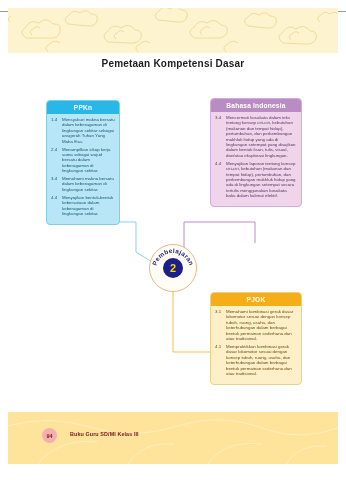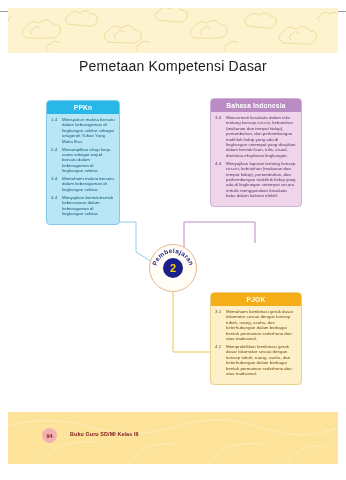--- a/index.html
+++ b/index.html
@@ -13,21 +13,21 @@
             background:#fdf3cf;overflow:hidden;}
   .top-band svg{position:absolute;left:0;top:0;}
 
   
   .tick{position:absolute;height:1px;background:#9a9a9a;top:11px;}
   .tick.l{left:0;width:10px;}
   .tick.r{right:0;width:10px;}
 
   
   .page-title{position:absolute;left:0;top:58px;width:346px;text-align:center;
-              font-size:14px;font-weight:normal;color:#1d1d1d;letter-spacing:.2px;}
+              font-size:10px;font-weight:bold;color:#1d1d1d;letter-spacing:.2px;}
 
   
   .box{position:absolute;border-radius:4px;overflow:hidden;}
   .box-head{text-align:center;font-size:6.6px;font-weight:bold;
             padding:3px 0 3px 0;letter-spacing:.2px;}
   .box-body{padding:3px 4px 5px 4px;}
 
   .kd{display:flex;margin-bottom:2.5px;}
   .kd-num{flex:0 0 11px;font-size:4.4px;line-height:5.4px;}
   .kd-txt{flex:1 1 auto;font-size:4.4px;line-height:5.4px;}

